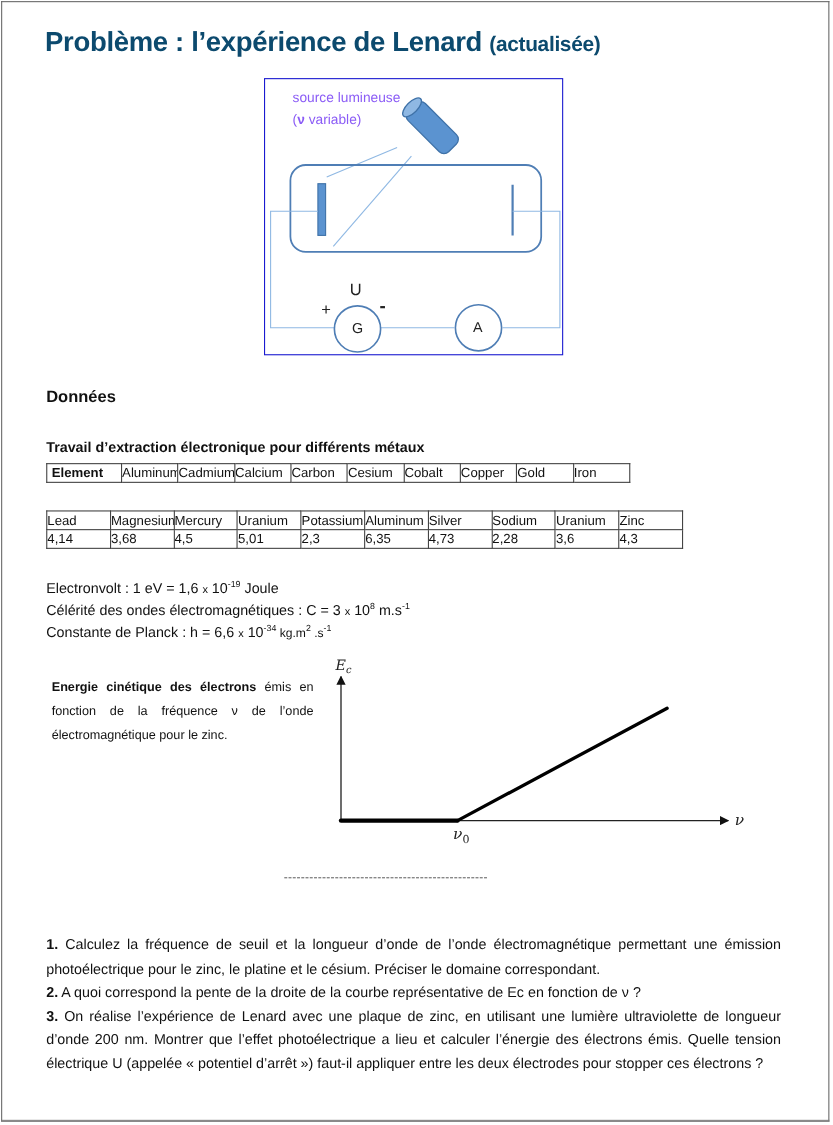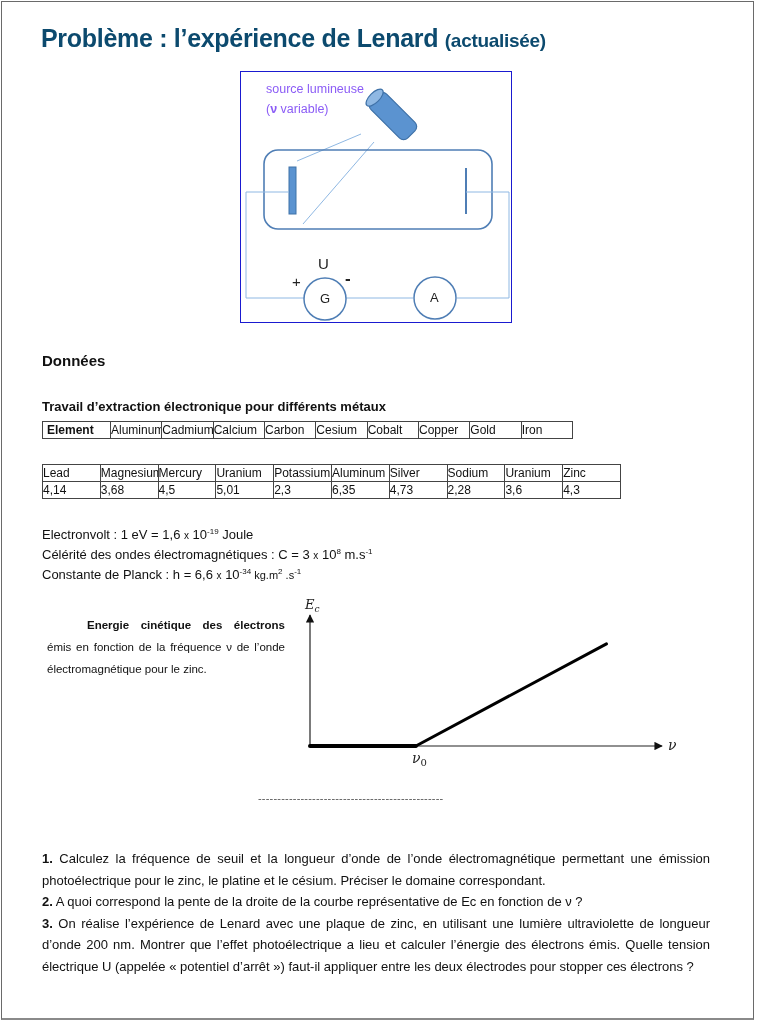--- a/index.html
+++ b/index.html
@@ -21,21 +21,21 @@
   table.metals td { border: 1px solid #444; text-align: left; padding: 0; height: 16px; line-height: 16px;
                     white-space: nowrap; overflow: hidden; }
   table.metals td.hdr { font-weight: bold; text-align: left; padding-left: 4px; }
   #t1 { left: 42px; top: 421px; width: 531px; }
   #t2 { left: 42px; top: 464px; width: 579px; }
   .const-line { position: absolute; left: 42px; font-size: 13px; white-space: nowrap; }
   .const-line sup { font-size: 8px; vertical-align: 5px; text-align: right; }
   .const-line .x { font-size: 10px; }
   .chart-caption { position: absolute; left: 47px; top: 614px; width: 238px; font-size: 11.5px; line-height: 22px;
                    text-align: justify; }
-  .chart-caption b { font-weight: bold; margin-left: 40px; }
+  .chart-caption b { font-weight: bold; }
   .chart { position: absolute; left: 295px; top: 595px; }
   .chart-text { font-family: "DejaVu Serif", "Liberation Serif", serif; font-style: italic; }
   .separator { position: absolute; left: 258px; top: 792px; font-size: 11px; color: #555; letter-spacing: 0.2px; white-space: nowrap; }
   .questions { position: absolute; left: 42px; top: 848px; width: 668px; font-size: 13px; line-height: 21.5px;
                text-align: justify; }
   .questions p { margin: 0; }
   .questions b { font-weight: bold; }
 </style>
 </head>
 <body>

